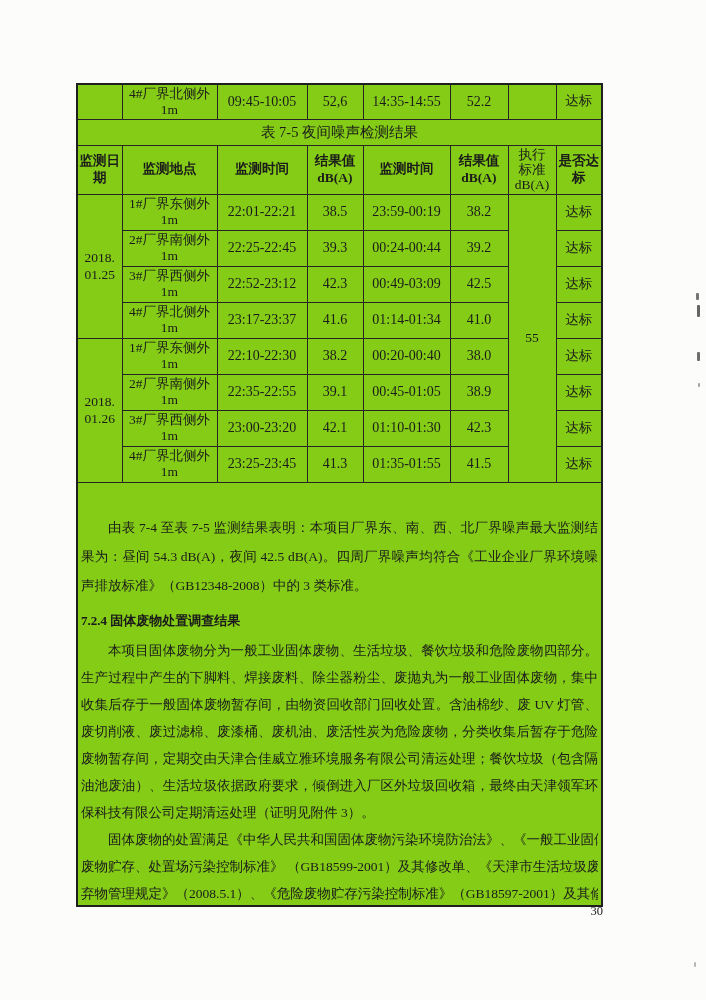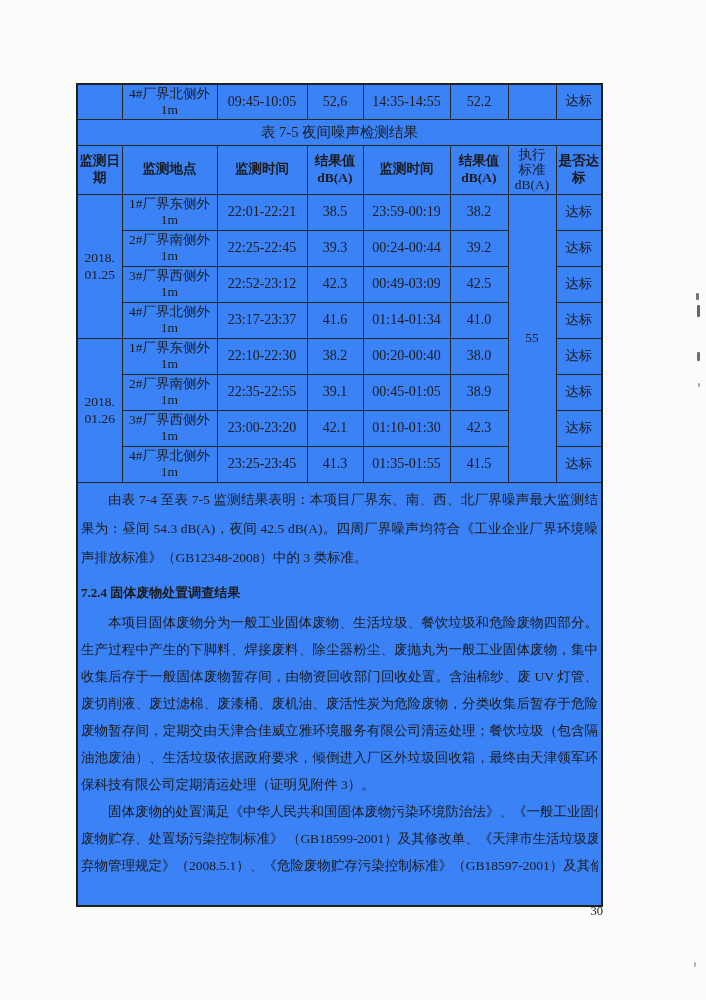--- a/index.html
+++ b/index.html
@@ -5,21 +5,21 @@
   html,body{margin:0;padding:0;}
   body{
     width:706px;height:1000px;position:relative;overflow:hidden;
     background:#fcfcfb;
     font-family:"Liberation Serif","DejaVu Serif",serif;
     color:#1b1b1b;
   }
   
   .doc-box{
     position:absolute;left:76px;top:83px;width:523px;height:820px;
-    border:2px solid #1f1f1f;background:#3b82f6;overflow:hidden;
+    border:2px solid #1f1f1f;background:#84cc16;overflow:hidden;
     box-sizing:content-box;
   }
   
   table.noise{
     border-collapse:collapse;table-layout:fixed;width:523px;
     font-size:13.5px;line-height:1.25;
   }
   table.noise td,table.noise th{
     border:1.4px solid #262626;text-align:center;vertical-align:middle;
     padding:0 1px;overflow:hidden;font-weight:normal;
@@ -31,21 +31,21 @@
   tr.h-cap{height:26px;}
   tr.h-head{height:49px;}
   tr.h-data{height:36px;}
   .cap-cell{font-weight:bold;font-size:14.5px;border-left:none!important;border-right:none!important;}
   tr.h-head th{font-weight:bold;font-size:13.5px;}
   .num{font-size:14px;letter-spacing:0;}
   .loc-l1,.loc-l2{display:block;line-height:16px;}
   .std-line{display:block;line-height:15px;font-weight:normal;}
   .date-l{display:block;line-height:17px;font-size:13.5px;}
   
-  .text-area{padding:2px 3px 0;overflow:hidden;}
+  .text-area{padding:2px 3px 0;overflow:hidden;margin-top:28px;}
   .pline{
     white-space:nowrap;font-size:13.5px;line-height:27px;height:27px;
     text-align:left;overflow:hidden;
   }
   .p1 .pline{line-height:29px;height:29px;}
   .jf{text-align:justify;text-align-last:justify;}
   .first{text-indent:2em;}
   .sec-heading{
     font-weight:bold;font-size:13px;line-height:26px;height:26px;
     margin-top:8px;white-space:nowrap;overflow:hidden;

